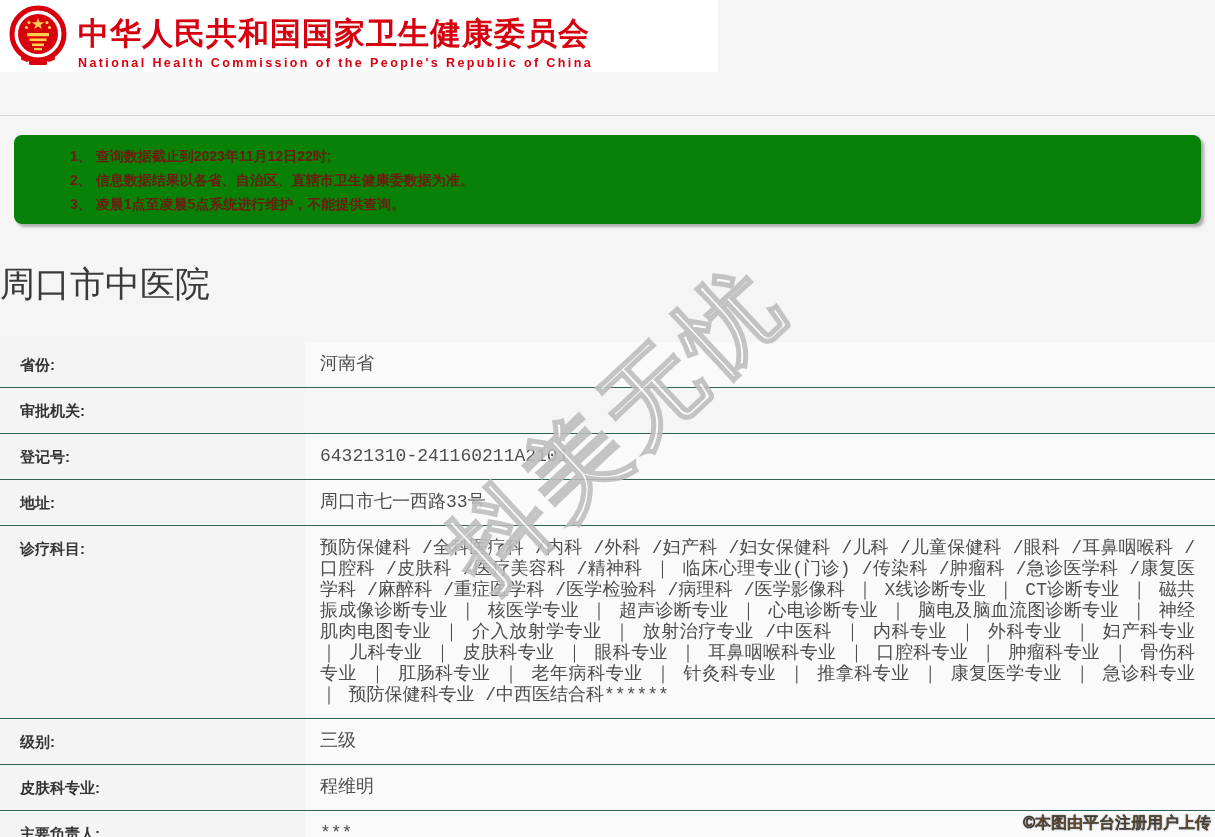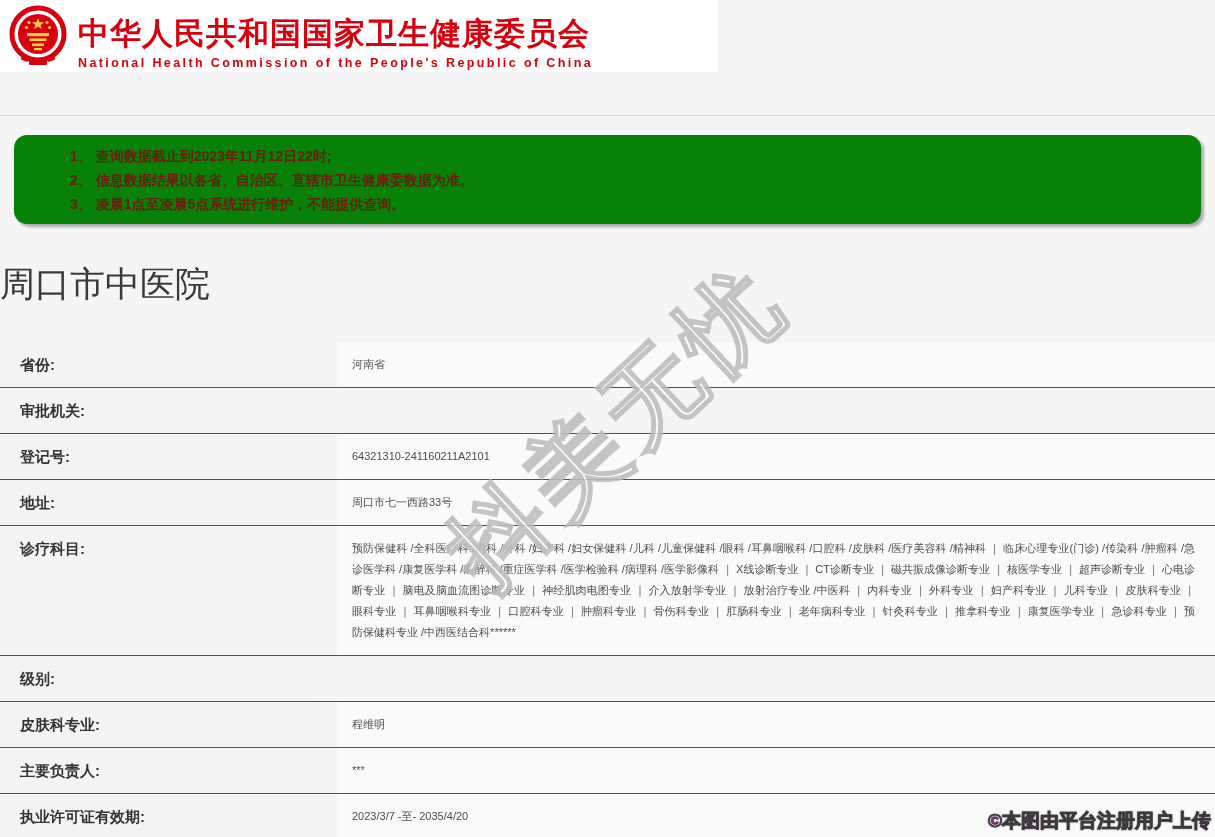--- a/index.html
+++ b/index.html
@@ -40,67 +40,68 @@
   }
   .header-rule{
     margin-top:43px;
     border-top:1px solid #d7d7d7;
     width:100%;height:0;
   }
   
   .notice{
     margin:19px 14px 0 14px;
     background:var(--notice-bg);
-    border-radius:13px;
+    border-radius:8px;
     padding:9px 10px 8px 56px;
     box-shadow:3px 3px 3px rgba(0,0,0,0.30);
   }
   .notice-line{
     color:var(--notice-text);
     font-size:14px;font-weight:700;line-height:24px;
   }
   
   .hospital-name{
     margin-top:40px;
     font-size:35px;font-weight:400;color:#3a3a3a;
     line-height:40px;
   }
   
   .detail-table{margin-top:38px;width:100%;}
-  .row{display:flex;border-bottom:1.5px solid var(--row-divider);gap:32px;}
+  .row{display:flex;border-bottom:1.5px solid var(--row-divider);}
   .cell-label{
     width:305px;flex:0 0 305px;
     background:var(--label-bg);
     padding:12px 10px 12px 20px;
     font-size:15px;font-weight:700;color:#333;
     line-height:21px;
   }
   .cell-value{
     flex:1;
     background:var(--value-bg);
     padding:12px 20px 12px 15px;
-    font-size:11px;color:#4d4d4d;
+    font-size:18px;color:#4d4d4d;
     line-height:21px;
+    font-family:Liberation Mono, monospace;
   }
   .row:nth-child(5) .cell-value{text-align:justify;}
   
   .wm-diagonal{
     position:absolute;left:618px;top:428px;
     transform:translate(-50%,-50%) rotate(-43deg);
     font-size:96px;font-weight:700;
     letter-spacing:8px;white-space:nowrap;
     color:#ffffff;opacity:0.88;
     -webkit-text-stroke:2px #bdbdbd;
     text-shadow:0 0 1px #cccccc;
     pointer-events:none;z-index:5;
   }
   .wm-corner{
     position:absolute;right:4px;bottom:3px;
-    font-size:19px;font-weight:700;
-    color:#a21caf;
+    font-size:16px;font-weight:400;
+    color:#a16207;
     -webkit-text-stroke:0.8px #3a3a3a;
     text-shadow:0 0 2px #333333;
     z-index:6;white-space:nowrap;
   }
 </style>
 </head>
 <body>
 
 <div class="logo-band">
   <span class="emblem">
@@ -151,20 +152,21 @@
   <div class="row">
     <div class="cell-label">地址:</div>
     <div class="cell-value">周口市七一西路33号</div>
   </div>
   <div class="row">
     <div class="cell-label">诊疗科目:</div>
     <div class="cell-value">预防保健科 /全科医疗科 /内科 /外科 /妇产科 /妇女保健科 /儿科 /儿童保健科 /眼科 /耳鼻咽喉科 /口腔科 /皮肤科 /医疗美容科 /精神科 ｜ 临床心理专业(门诊) /传染科 /肿瘤科 /急诊医学科 /康复医学科 /麻醉科 /重症医学科 /医学检验科 /病理科 /医学影像科 ｜ X线诊断专业 ｜ CT诊断专业 ｜ 磁共振成像诊断专业 ｜ 核医学专业 ｜ 超声诊断专业 ｜ 心电诊断专业 ｜ 脑电及脑血流图诊断专业 ｜ 神经肌肉电图专业 ｜ 介入放射学专业 ｜ 放射治疗专业 /中医科 ｜ 内科专业 ｜ 外科专业 ｜ 妇产科专业 ｜ 儿科专业 ｜ 皮肤科专业 ｜ 眼科专业 ｜ 耳鼻咽喉科专业 ｜ 口腔科专业 ｜ 肿瘤科专业 ｜ 骨伤科专业 ｜ 肛肠科专业 ｜ 老年病科专业 ｜ 针灸科专业 ｜ 推拿科专业 ｜ 康复医学专业 ｜ 急诊科专业 ｜ 预防保健科专业 /中西医结合科******</div>
   </div>
   <div class="row">
     <div class="cell-label">级别:</div>
+    <div class="cell-value">三级</div>
   </div>
   <div class="row">
     <div class="cell-label">皮肤科专业:</div>
     <div class="cell-value">程维明</div>
   </div>
   <div class="row">
     <div class="cell-label">主要负责人:</div>
     <div class="cell-value">***</div>
   </div>
   <div class="row">

